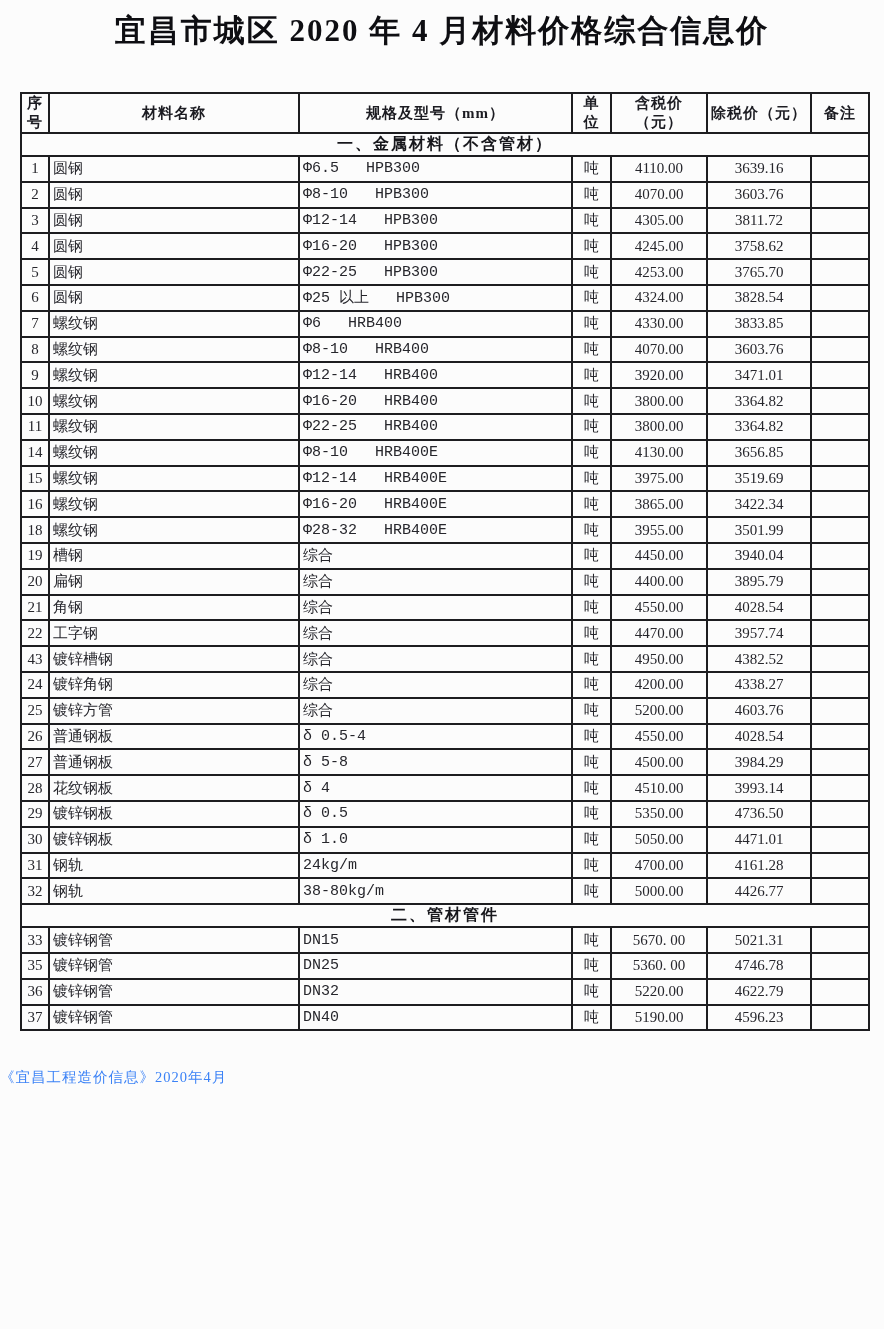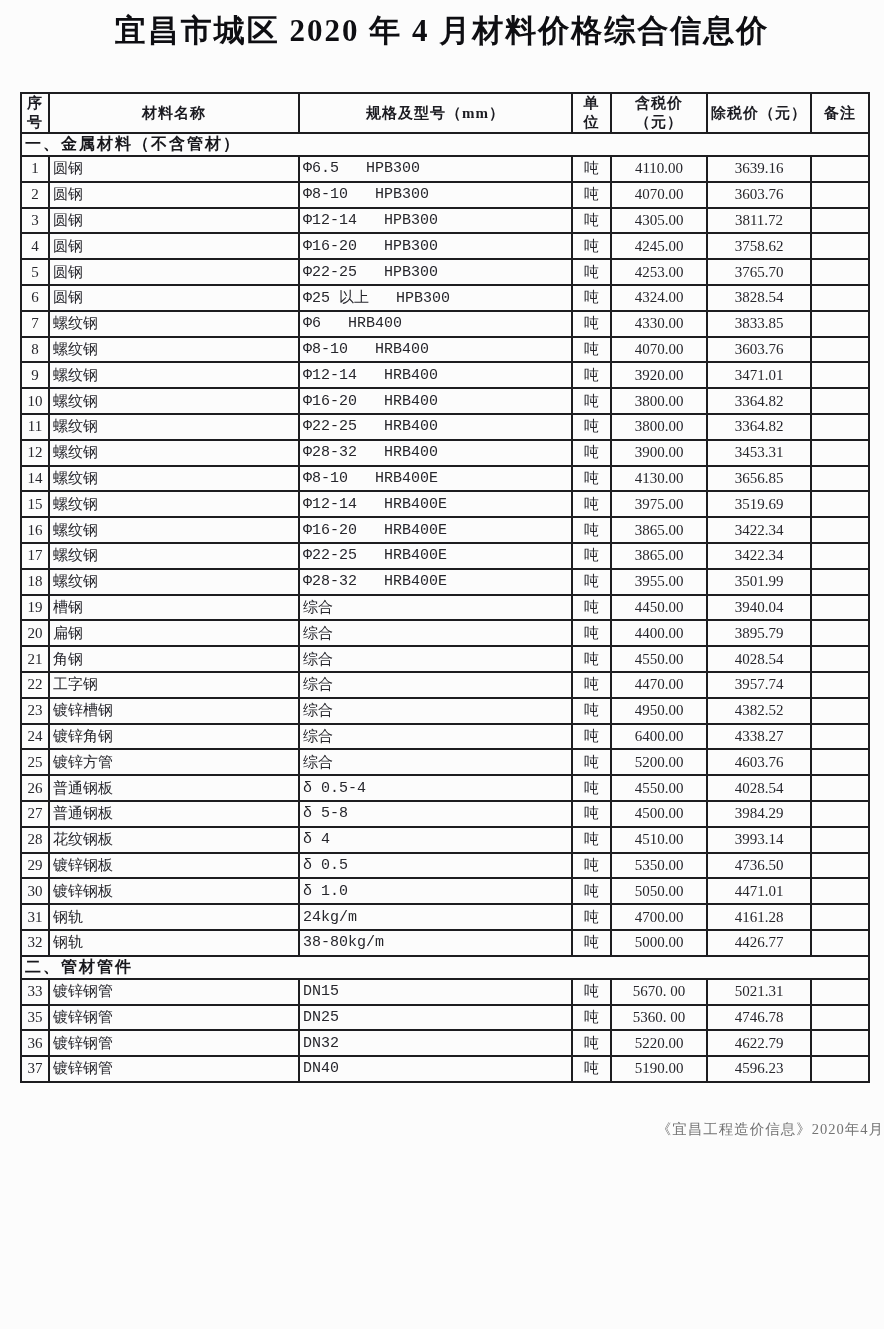--- a/index.html
+++ b/index.html
@@ -40,37 +40,37 @@
   }
   .price-table th{
     height:26px;
     font-weight:bold;
     text-align:center;
     letter-spacing:1px;
     color:#1c1c22;
   }
   .section-row td{
     height:23px;
+    text-align:center;
     font-weight:bold;
     font-size:16px;
     letter-spacing:2px;
     color:#17171c;
   }
   .data-row td{height:25.8px;}
   .c-no{text-align:center;}
   .c-name{text-align:left;padding-left:5px;font-family:Liberation Serif, serif;}
   .c-spec{text-align:left;padding-left:6px;white-space:pre-wrap;font-family:Liberation Mono, monospace;}
   .c-unit{text-align:center;}
   .c-price{text-align:center;}
   .footer{
     margin-top:37px;
-    text-align:right;
     font-size:14.5px;
     letter-spacing:1px;
-    color:#737373;
+    color:#3b82f6;
   }
 </style>
 </head>
 <body>
 
 <div class="page">
 
   <h1 class="title">宜昌市城区 2020 年 4 月材料价格综合信息价</h1>
 
   <table class="price-table">
@@ -191,29 +191,20 @@
         <tr class="data-row">
           <td class="c-no">11</td>
           <td class="c-name">螺纹钢</td>
           <td class="c-spec">Φ22-25   HRB400</td>
           <td class="c-unit">吨</td>
           <td class="c-price">3800.00</td>
           <td class="c-price">3364.82</td>
           <td class="c-note"></td>
         </tr>
         <tr class="data-row">
-          <td class="c-no">12</td>
-          <td class="c-name">螺纹钢</td>
-          <td class="c-spec">Φ28-32   HRB400</td>
-          <td class="c-unit">吨</td>
-          <td class="c-price">3900.00</td>
-          <td class="c-price">3453.31</td>
-          <td class="c-note"></td>
-        </tr>
-        <tr class="data-row">
           <td class="c-no">14</td>
           <td class="c-name">螺纹钢</td>
           <td class="c-spec">Φ8-10   HRB400E</td>
           <td class="c-unit">吨</td>
           <td class="c-price">4130.00</td>
           <td class="c-price">3656.85</td>
           <td class="c-note"></td>
         </tr>
         <tr class="data-row">
           <td class="c-no">15</td>
@@ -227,29 +218,20 @@
         <tr class="data-row">
           <td class="c-no">16</td>
           <td class="c-name">螺纹钢</td>
           <td class="c-spec">Φ16-20   HRB400E</td>
           <td class="c-unit">吨</td>
           <td class="c-price">3865.00</td>
           <td class="c-price">3422.34</td>
           <td class="c-note"></td>
         </tr>
         <tr class="data-row">
-          <td class="c-no">17</td>
-          <td class="c-name">螺纹钢</td>
-          <td class="c-spec">Φ22-25   HRB400E</td>
-          <td class="c-unit">吨</td>
-          <td class="c-price">3865.00</td>
-          <td class="c-price">3422.34</td>
-          <td class="c-note"></td>
-        </tr>
-        <tr class="data-row">
           <td class="c-no">18</td>
           <td class="c-name">螺纹钢</td>
           <td class="c-spec">Φ28-32   HRB400E</td>
           <td class="c-unit">吨</td>
           <td class="c-price">3955.00</td>
           <td class="c-price">3501.99</td>
           <td class="c-note"></td>
         </tr>
         <tr class="data-row">
           <td class="c-no">19</td>
@@ -281,34 +263,34 @@
         <tr class="data-row">
           <td class="c-no">22</td>
           <td class="c-name">工字钢</td>
           <td class="c-spec">综合</td>
           <td class="c-unit">吨</td>
           <td class="c-price">4470.00</td>
           <td class="c-price">3957.74</td>
           <td class="c-note"></td>
         </tr>
         <tr class="data-row">
-          <td class="c-no">23</td>
+          <td class="c-no">43</td>
           <td class="c-name">镀锌槽钢</td>
           <td class="c-spec">综合</td>
           <td class="c-unit">吨</td>
           <td class="c-price">4950.00</td>
           <td class="c-price">4382.52</td>
           <td class="c-note"></td>
         </tr>
         <tr class="data-row">
           <td class="c-no">24</td>
           <td class="c-name">镀锌角钢</td>
           <td class="c-spec">综合</td>
           <td class="c-unit">吨</td>
-          <td class="c-price">6400.00</td>
+          <td class="c-price">4200.00</td>
           <td class="c-price">4338.27</td>
           <td class="c-note"></td>
         </tr>
         <tr class="data-row">
           <td class="c-no">25</td>
           <td class="c-name">镀锌方管</td>
           <td class="c-spec">综合</td>
           <td class="c-unit">吨</td>
           <td class="c-price">5200.00</td>
           <td class="c-price">4603.76</td>

